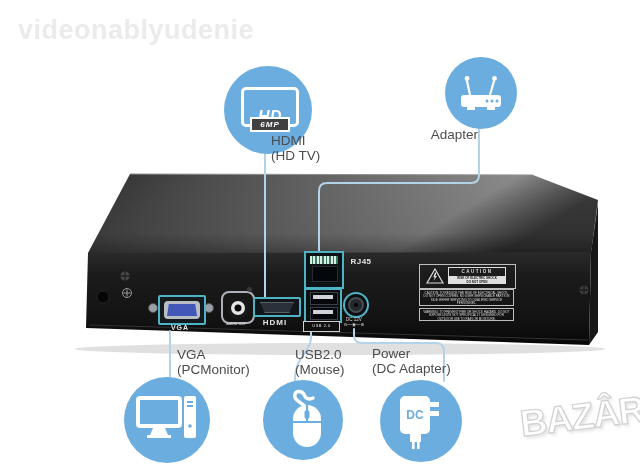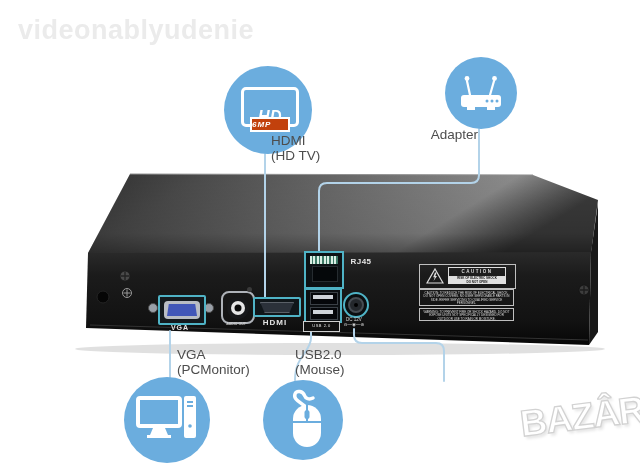--- a/index.html
+++ b/index.html
@@ -19,22 +19,22 @@
   .c-eth{left:445px;top:57px;width:72px;height:72px;}
   .c-vga{left:124px;top:377px;width:86px;height:86px;}
   .c-mouse{left:263px;top:380px;width:80px;height:80px;}
   .c-power{left:380px;top:380px;width:82px;height:82px;}
 
   
   .tvbadge{left:17px;top:21px;width:52px;height:34px;border:3px solid #fff;border-radius:5px;}
   .hd-txt{width:100%;text-align:center;margin-top:18px;color:#fff;font-weight:bold;font-style:italic;
           font-size:16px;letter-spacing:.5px;}
   .mp-box{position:absolute;left:50%;transform:translateX(-50%);bottom:-8px;width:36px;height:11px;
-          border:2px solid #fff;background:#c2410c;color:#fff;font-size:8px;font-weight:bold;
-          text-align:left;line-height:11px;letter-spacing:1px;font-style:italic;}
+          border:2px solid #fff;background:#404040;color:#fff;font-size:8px;font-weight:bold;
+          text-align:center;line-height:11px;letter-spacing:1px;font-style:italic;}
 
   
   .lbl{font-size:13.5px;line-height:14.5px;color:#4d4d4d;}
   .lbl-hdmi{left:271px;top:134px;}
   .lbl-eth{left:390px;top:128px;width:88px;text-align:right;}
   .lbl-vga{left:177px;top:348px;}
   .lbl-usb{left:295px;top:348px;}
   .lbl-power{left:372px;top:347px;}
 
   
@@ -264,16 +264,31 @@
       <line x1="30" y1="17" x2="30" y2="34" stroke="#6badde" stroke-width="2"></line>
       <line x1="16" y1="34" x2="44" y2="34" stroke="#6badde" stroke-width="2"></line>
       <rect x="27.5" y="22" width="5" height="9" rx="2.5" fill="#6badde"></rect>
     </svg>
   </div>
   <div class="abs lbl lbl-usb">
     <div>USB2.0</div>
     <div>(Mouse)</div>
   </div>
 
+  <div class="abs circle c-power">
+    <svg class="abs" style="left:10px;top:8px;" width="62" height="68" viewBox="0 0 62 68">
+      <rect x="10" y="8" width="30" height="38" rx="5" fill="#fff"></rect>
+      <rect x="40" y="14" width="9" height="5" fill="#fff"></rect>
+      <rect x="40" y="23" width="9" height="5" fill="#fff"></rect>
+      <rect x="20" y="46" width="11" height="8" fill="#fff"></rect>
+      <rect x="22" y="54" width="2.6" height="7" fill="#fff"></rect>
+      <rect x="27" y="54" width="2.6" height="7" fill="#fff"></rect>
+      <text x="25" y="31" text-anchor="middle" font-family="Liberation Sans, sans-serif" font-size="12" font-weight="bold" fill="#6badde">DC</text>
+    </svg>
+  </div>
+  <div class="abs lbl lbl-power">
+    <div>Power</div>
+    <div>(DC Adapter)</div>
+  </div>
 
   <div class="abs wm-bazar">BAZÂR</div>
 
 </div>
 
 </body></html>

